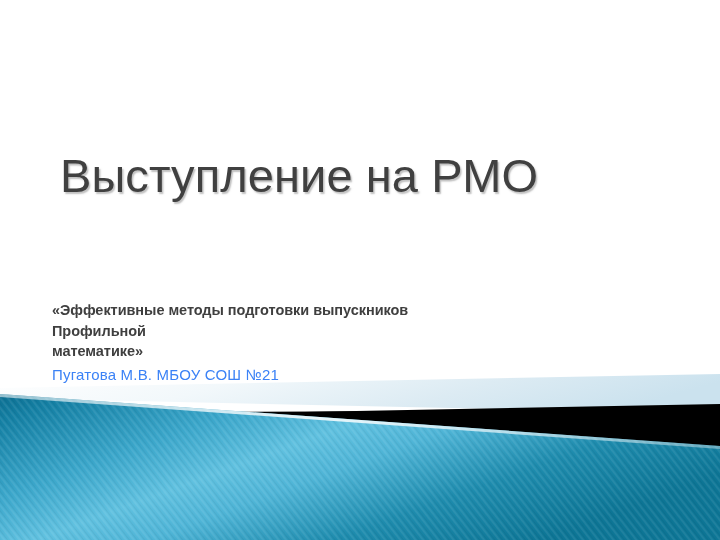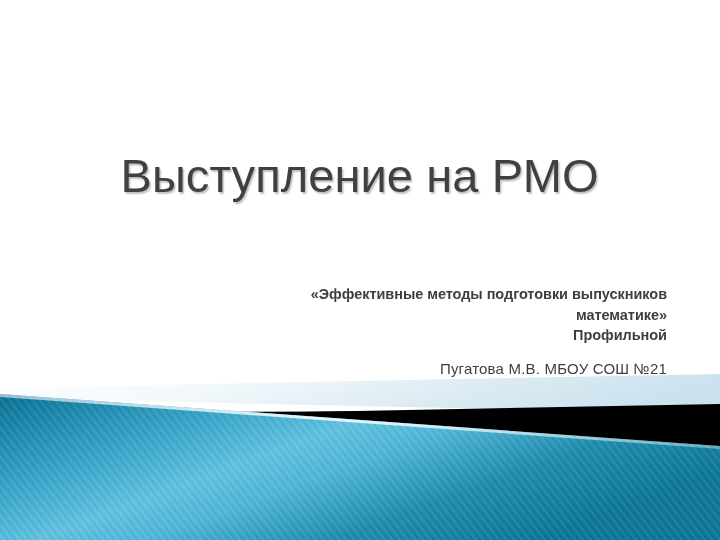--- a/index.html
+++ b/index.html
@@ -30,59 +30,59 @@
     pointer-events: none;
   }
   .decor svg {
     display: block;
     width: 720px;
     height: 540px;
   }
 
   .title-block {
     position: absolute;
-    left: 52px;
+    left: 60px;
     top: 148px;
     width: 615px;
-    text-align: center;
+    text-align: left;
   }
   .title-line {
     display: block;
     font-size: 47px;
     line-height: 56px;
     font-weight: normal;
     letter-spacing: 0.1px;
     color: #404040;
     text-shadow: 1.5px 1.5px 1.6px rgba(140,140,140,0.55);
     white-space: nowrap;
   }
 
   .subtitle-block {
     position: absolute;
     left: 52px;
-    top: 284px;
+    top: 300px;
     width: 615px;
-    text-align: right;
+    text-align: left;
   }
   .sub-line {
     display: block;
     font-size: 14.5px;
     line-height: 20.5px;
     font-weight: bold;
     color: #3f3f3f;
     white-space: nowrap;
     letter-spacing: -0.05px;
   }
   .author-line {
     display: block;
-    margin-top: 12px;
+    margin-top: 2px;
     font-size: 15px;
     line-height: 22px;
     font-weight: normal;
-    color: #404040;
+    color: #3b82f6;
     white-space: nowrap;
     letter-spacing: 0.2px;
   }
 </style>
 </head>
 <body>
 
 <div class="slide">
 
   <div class="decor">
@@ -129,18 +129,18 @@
       <polygon points="0,394 720,446 720,449 0,397" fill="url(#edgeSheen)"></polygon>
     </svg>
   </div>
 
   <div class="title-block">
     <span class="title-line">Выступление на РМО</span>
   </div>
 
   <div class="subtitle-block">
     <span class="sub-line">«Эффективные методы подготовки выпускников</span>
+    <span class="sub-line">Профильной</span>
     <span class="sub-line">математике»</span>
-    <span class="sub-line">Профильной</span>
     <span class="author-line">Пугатова М.В. МБОУ СОШ №21</span>
   </div>
 
 </div>
 
 </body></html>

